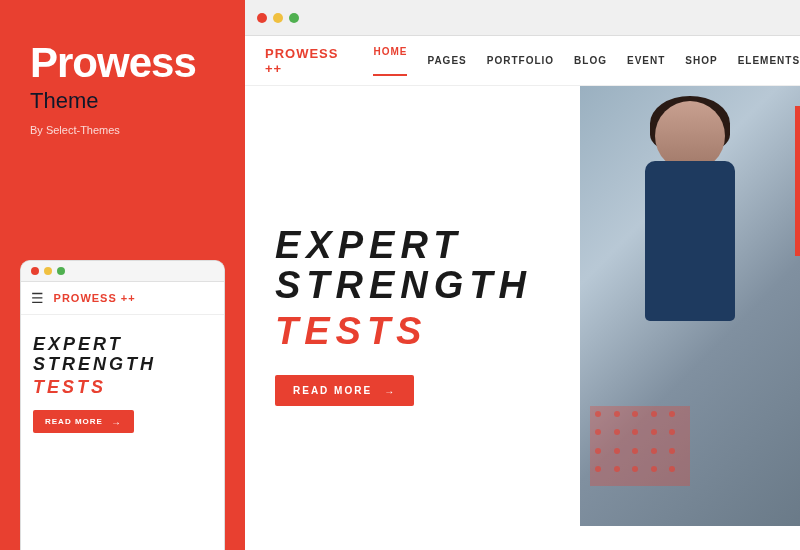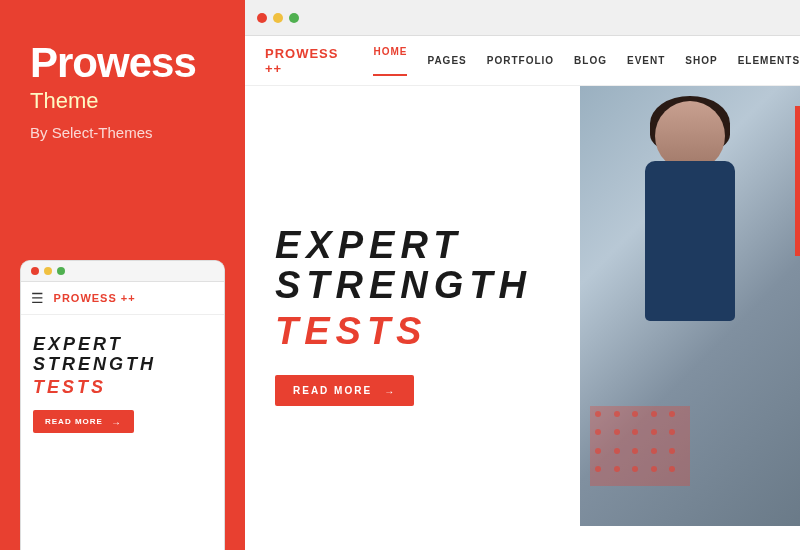--- a/index.html
+++ b/index.html
@@ -17,25 +17,25 @@
     .left-title {
       font-size: 42px;
       font-weight: 900;
       color: #fff;
       line-height: 1.1;
       letter-spacing: -1px;
     }
     .left-subtitle {
       font-size: 22px;
       font-weight: 400;
-      color: #fef9c3;
+      color: #0f172a;
       margin-top: 2px;
     }
     .left-by {
-      font-size: 15px;
+      font-size: 11px;
       color: rgba(255,255,255,0.8);
       margin-top: 10px;
     }
 
     
     .mobile-mockup {
       position: absolute;
       bottom: 0;
       left: 20px;
       right: 20px;

